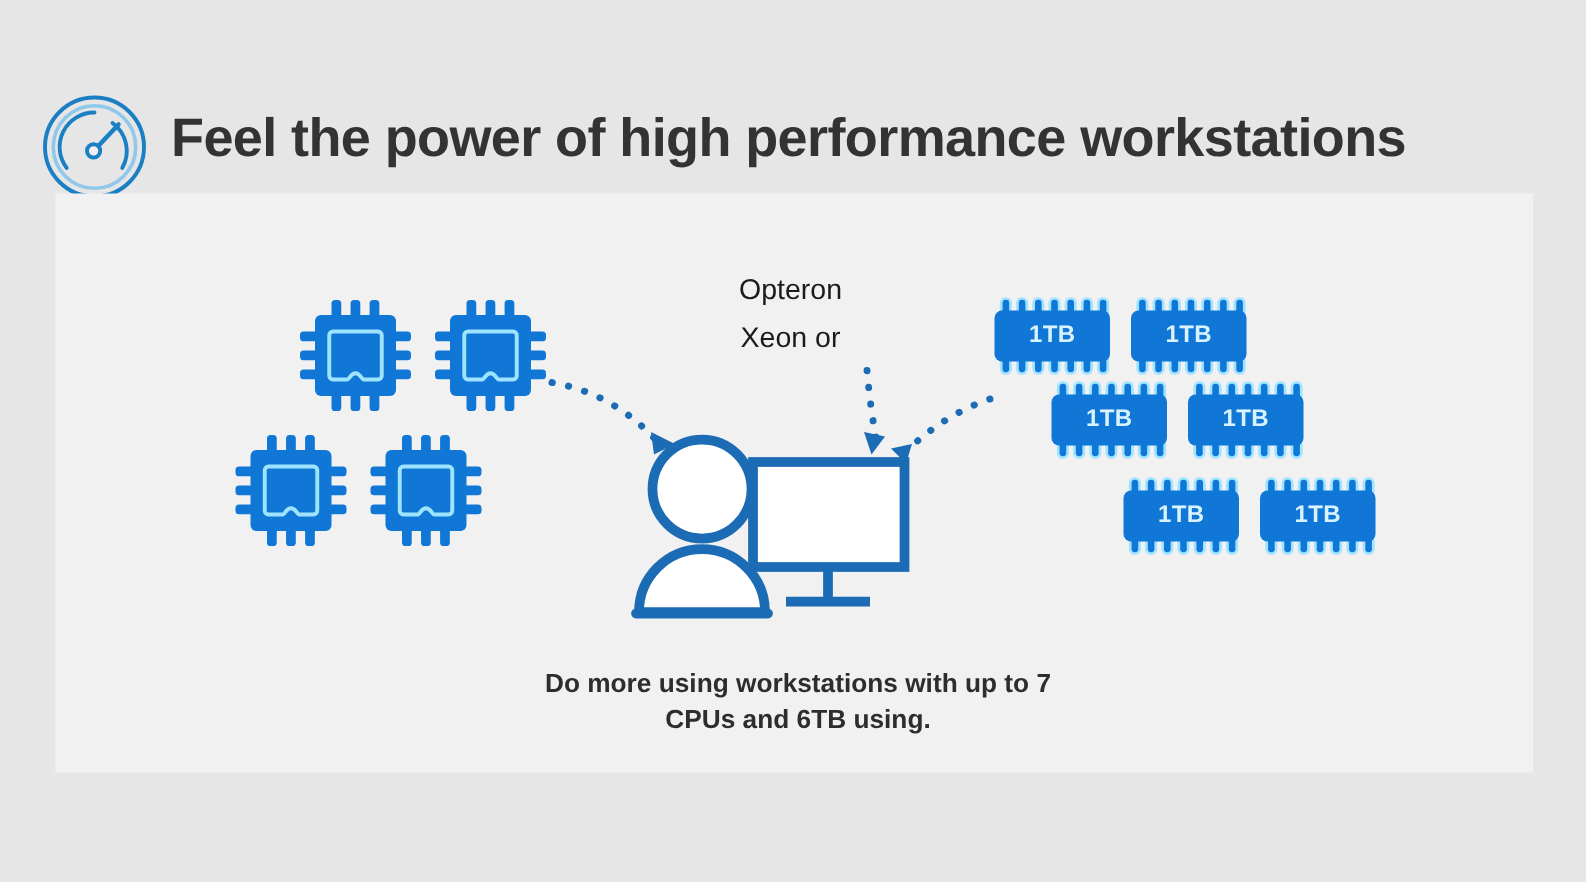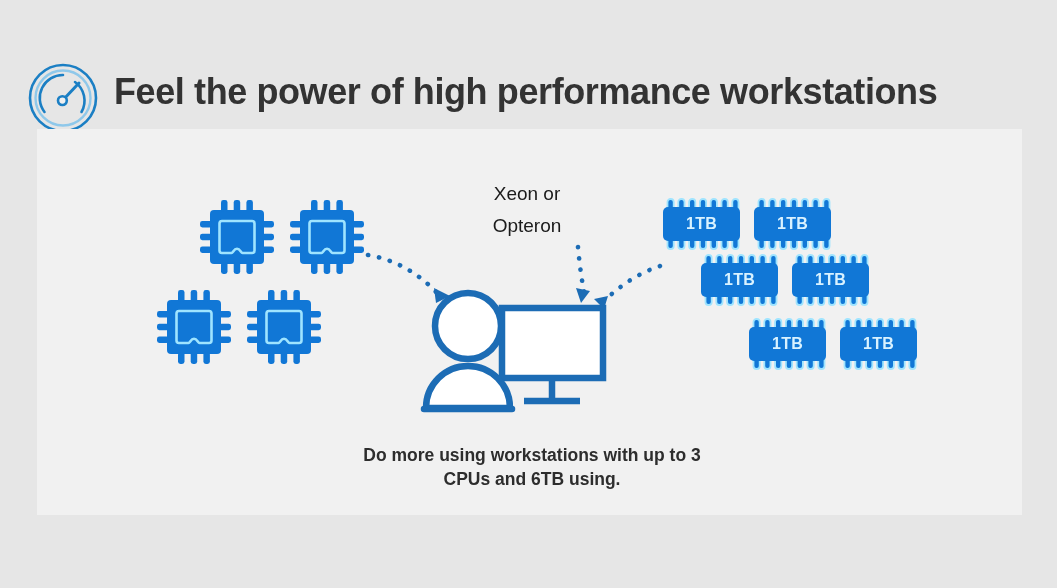--- a/index.html
+++ b/index.html
@@ -392,20 +392,20 @@
     <path d="M368 255 Q 408 262 437 293"></path>
     <path d="M578 247 Q 580 270 584 292"></path>
     <path d="M660 266 Q 630 276 604 301"></path>
   </g>
   <polygon points="434,288 450,296 436,303" fill="#1c6cb5"></polygon>
   <polygon points="576,288 590,291 581,303" fill="#1c6cb5"></polygon>
   <polygon points="608,296 594,299 604,309" fill="#1c6cb5"></polygon>
 </svg>
 
 <div id="xeon-label">
+  <div>Opteron</div>
   <div>Xeon or</div>
-  <div>Opteron</div>
 </div>
 
 <div id="caption">
-  <div>Do more using workstations with up to 3</div>
+  <div>Do more using workstations with up to 7</div>
   <div>CPUs and 6TB using.</div>
 </div>
 
 </body></html>

